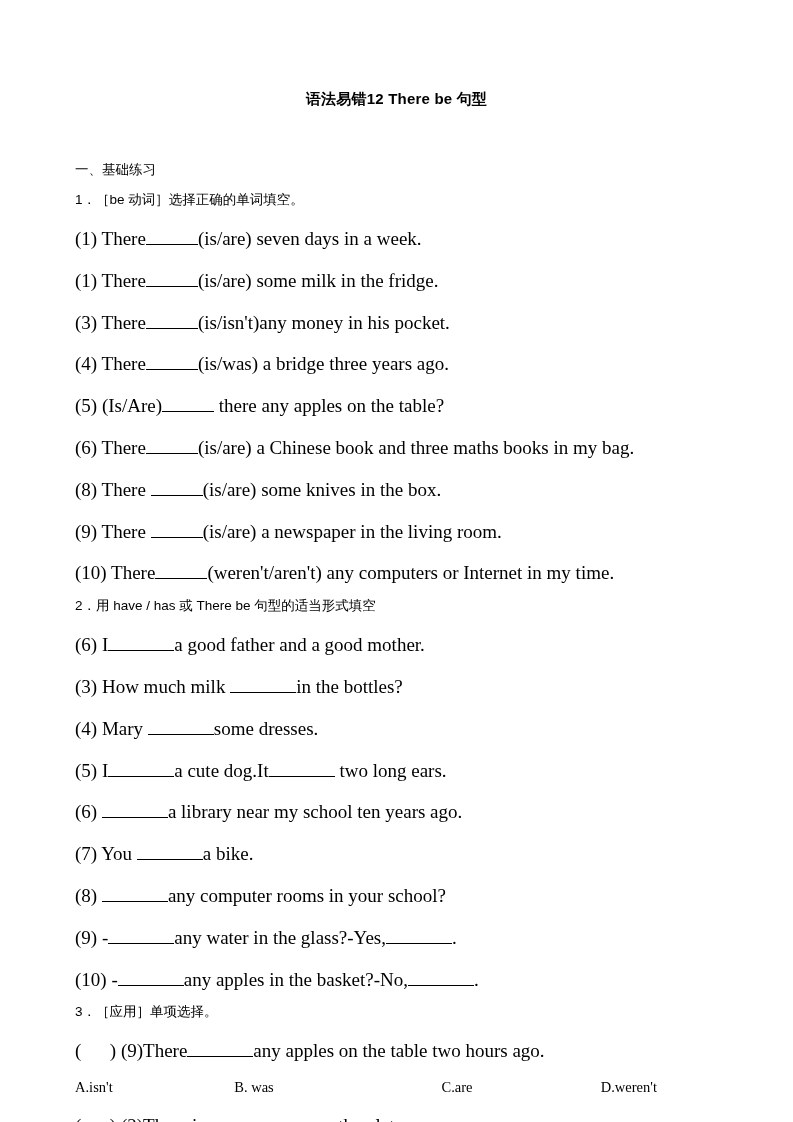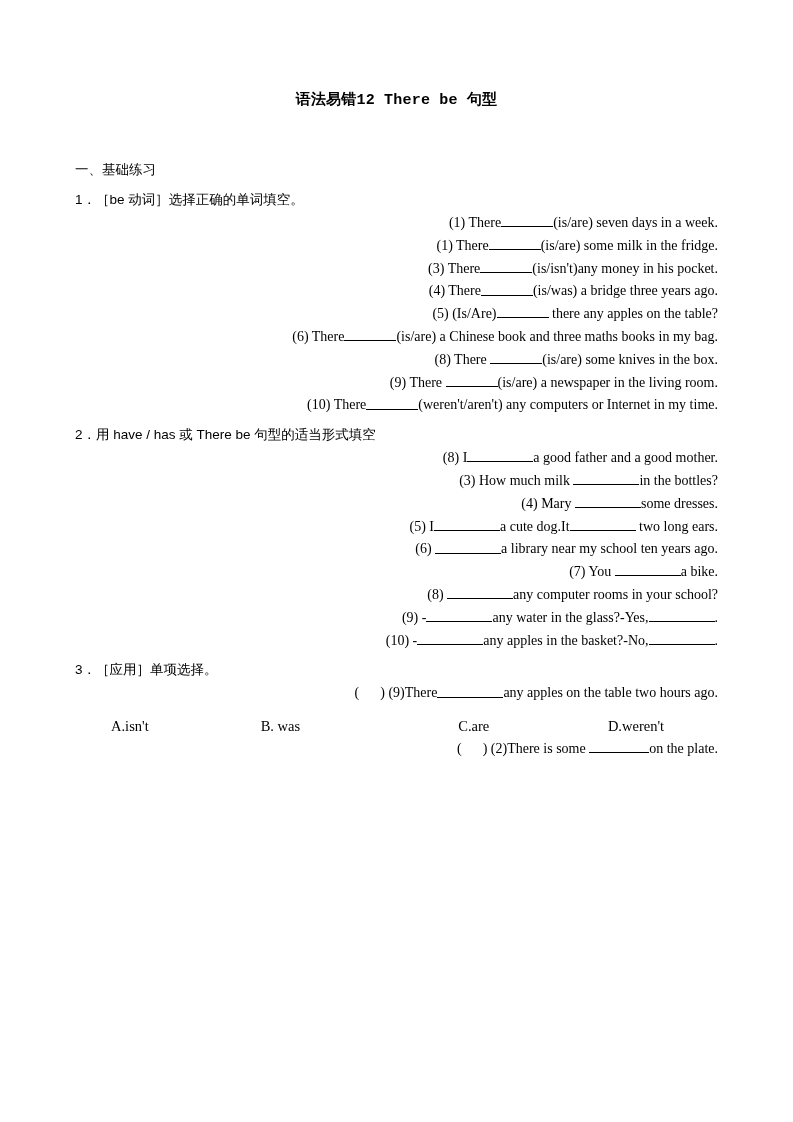--- a/index.html
+++ b/index.html
@@ -17,45 +17,44 @@
   }
   .page {
     position: relative;
     width: 793px;
     height: 1122px;
     box-sizing: border-box;
     padding: 0 75px;
   }
   .doc-title {
     text-align: center;
-    font-family: Liberation Mono, monospace;
+    font-family: Liberation Sans, sans-serif;
     font-weight: bold;
     font-size: 15px;
     margin-top: 90px;
     margin-bottom: 0;
     letter-spacing: 0.2px;
   }
   .section-head {
     font-family: "Liberation Sans", sans-serif;
     font-size: 13.5px;
     margin-top: 52px;
     margin-bottom: 0;
   }
   .q-head {
     font-family: "Liberation Sans", sans-serif;
     font-size: 13.5px;
     margin-top: 12px;
     margin-bottom: 0;
   }
   .item {
-    font-size: 14px;
-    margin-top: 4px;
+    font-size: 19px;
+    margin-top: 17px;
     line-height: 1.25;
     white-space: pre-wrap;
-    text-align: right;
   }
   .item:first-of-type {
     margin-top: 20px;
   }
   .blk {
     display: inline-block;
     border-bottom: 1px solid #000;
     vertical-align: baseline;
     height: 0.95em;
   }
@@ -63,21 +62,21 @@
   .blk-lg { width: 60px; }
   .blk-xl { width: 66px; }
   .choices {
     font-size: 14.5px;
     margin-top: 16px;
     display: flex;
   }
   .choices span {
     display: inline-block;
   }
-  .ch-a { width: 163px; margin-left: 36px; }
+  .ch-a { width: 163px; }
   .ch-b { width: 163px; }
   .ch-c { width: 163px; margin-left: 48px; }
   .ch-d { width: 120px; }
   .cn { font-family: "Liberation Sans", sans-serif; }
 </style>
 </head>
 <body>
 
 <div class="page">
 
@@ -92,21 +91,21 @@
   <div class="item"><span>(3) There</span><span class="blk blk-md"></span><span>(is/isn't)any money in his pocket.</span></div>
   <div class="item"><span>(4) There</span><span class="blk blk-md"></span><span>(is/was) a bridge three years ago.</span></div>
   <div class="item"><span>(5) (Is/Are)</span><span class="blk blk-md"></span><span> there any apples on the table?</span></div>
   <div class="item"><span>(6) There</span><span class="blk blk-md"></span><span>(is/are) a Chinese book and three maths books in my bag.</span></div>
   <div class="item"><span>(8) There </span><span class="blk blk-md"></span><span>(is/are) some knives in the box.</span></div>
   <div class="item"><span>(9) There </span><span class="blk blk-md"></span><span>(is/are) a newspaper in the living room.</span></div>
   <div class="item"><span>(10) There</span><span class="blk blk-md"></span><span>(weren't/aren't) any computers or Internet in my time.</span></div>
 
   <div class="q-head cn">2．用 have / has 或 There be 句型的适当形式填空</div>
 
-  <div class="item"><span>(8) I</span><span class="blk blk-xl"></span><span>a good father and a good mother.</span></div>
+  <div class="item"><span>(6) I</span><span class="blk blk-xl"></span><span>a good father and a good mother.</span></div>
   <div class="item"><span>(3) How much milk </span><span class="blk blk-xl"></span><span>in the bottles?</span></div>
   <div class="item"><span>(4) Mary </span><span class="blk blk-xl"></span><span>some dresses.</span></div>
   <div class="item"><span>(5) I</span><span class="blk blk-xl"></span><span>a cute dog.It</span><span class="blk blk-xl"></span><span> two long ears.</span></div>
   <div class="item"><span>(6) </span><span class="blk blk-xl"></span><span>a library near my school ten years ago.</span></div>
   <div class="item"><span>(7) You </span><span class="blk blk-xl"></span><span>a bike.</span></div>
   <div class="item"><span>(8) </span><span class="blk blk-xl"></span><span>any computer rooms in your school?</span></div>
   <div class="item"><span>(9) -</span><span class="blk blk-xl"></span><span>any water in the glass?-Yes,</span><span class="blk blk-xl"></span><span>.</span></div>
   <div class="item"><span>(10) -</span><span class="blk blk-xl"></span><span>any apples in the basket?-No,</span><span class="blk blk-xl"></span><span>.</span></div>
 
   <div class="q-head cn">3．［应用］单项选择。</div>

